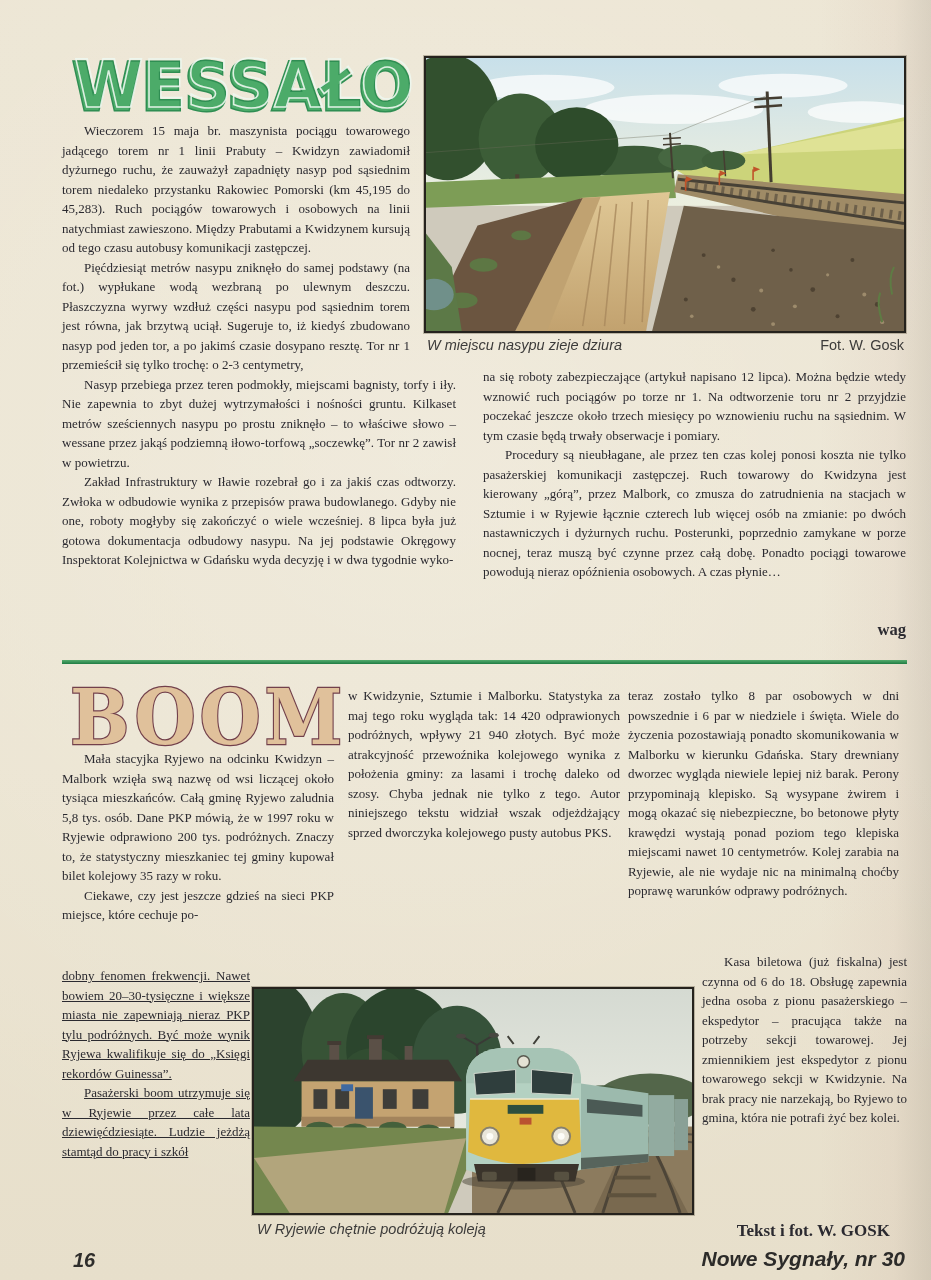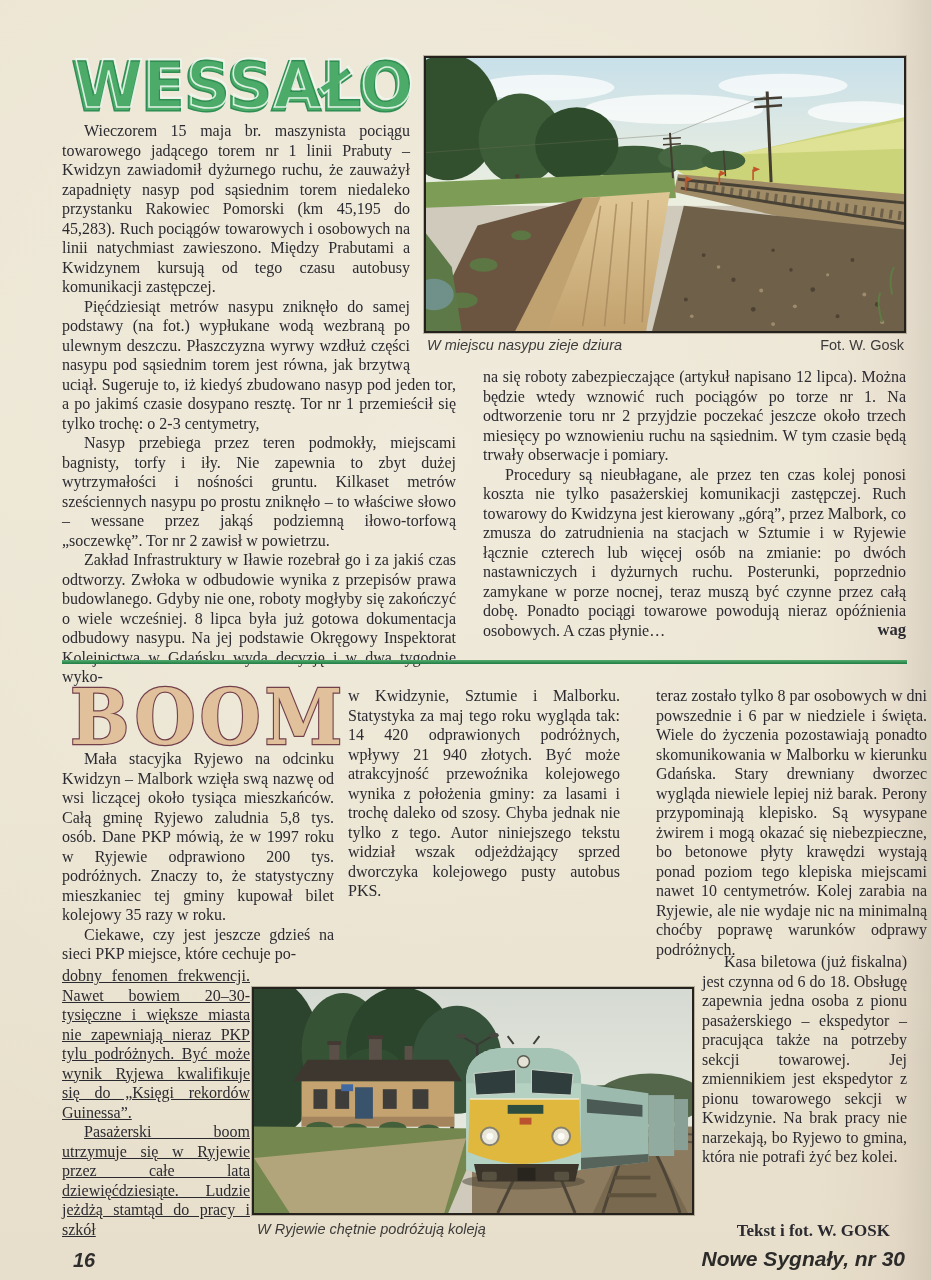--- a/index.html
+++ b/index.html
@@ -5,42 +5,42 @@
   html,body{margin:0;padding:0;background:#ebe4d1;}
   .page{
     position:relative;width:931px;height:1280px;overflow:hidden;
     background:
       radial-gradient(130% 90% at 45% 35%, rgba(255,255,255,.22), rgba(255,255,255,0) 70%),
       linear-gradient(90deg, rgba(0,0,0,0) 88%, rgba(190,150,140,.10) 96%, rgba(110,90,80,.16) 100%),
       linear-gradient(180deg, #ece5d3 0%, #ebe4d1 60%, #e7dfcb 100%);
     font-family:"Liberation Serif",serif;color:#2b2a30;
   }
   .abs{position:absolute;}
-  .body-text{font-size:16px;line-height:19.5px;text-align:justify;color:#2b2a30;}
+  .body-text{font-size:13px;line-height:19.5px;text-align:justify;color:#2b2a30;}
   .body-text p{margin:0;text-indent:22px;}
   .body-text p.noindent{text-indent:0;}
   .a1-left{left:62px;top:121px;width:394px;}
   .spacer{float:right;width:46px;height:243px;}
   .a1-right{left:483px;top:367px;width:423px;}
   .a1-sig{left:483px;top:620px;width:423px;text-align:right;font-weight:bold;font-size:16.6px;}
   .photo{border:2px solid #25221d;box-shadow:0 0 0 1px rgba(90,80,60,.35);background:#cfcabc;}
   .photo1{left:424px;top:56px;width:478px;height:273px;}
   .photo2{left:252px;top:987px;width:438px;height:224px;}
   .photo svg{display:block;width:100%;height:100%;}
   .caption-row{left:427px;top:337px;width:477px;display:flex;justify-content:space-between;}
   .caption{font:italic 14.5px "Liberation Sans",sans-serif;color:#3c3b3a;}
   .credit{font:14.5px "Liberation Sans",sans-serif;color:#3c3b3a;}
   .cap2{left:257px;top:1221px;}
   .sep{left:62px;top:660px;width:845px;height:4px;background:linear-gradient(180deg,#55ac6e,#1f7c43);}
   .t1{left:66px;top:46px;}
   .t2{left:62px;top:678px;}
   .a2-col1w{left:62px;top:749px;width:272px;}
   .a2-col1n{left:62px;top:966px;width:188px;text-decoration:underline;}
   .a2-col2{left:348px;top:686px;width:272px;}
-  .a2-col3w{left:656px;top:686px;width:271px;}
+  .a2-col3w{left:628px;top:686px;width:271px;}
   .a2-col3n{left:702px;top:952px;width:205px;}
   .byline{left:702px;top:1221px;width:188px;text-align:right;font-weight:bold;font-size:17px;}
   .page-number{left:73px;top:1249px;font:italic 600 20px "Liberation Sans",sans-serif;color:#2f2e2c;}
   .footer-mag{right:26px;top:1247px;font:italic bold 21px "Liberation Sans",sans-serif;color:#2c2b29;text-align:center;}
 </style>
 </head>
 <body>
 
 <div class="page">
 

